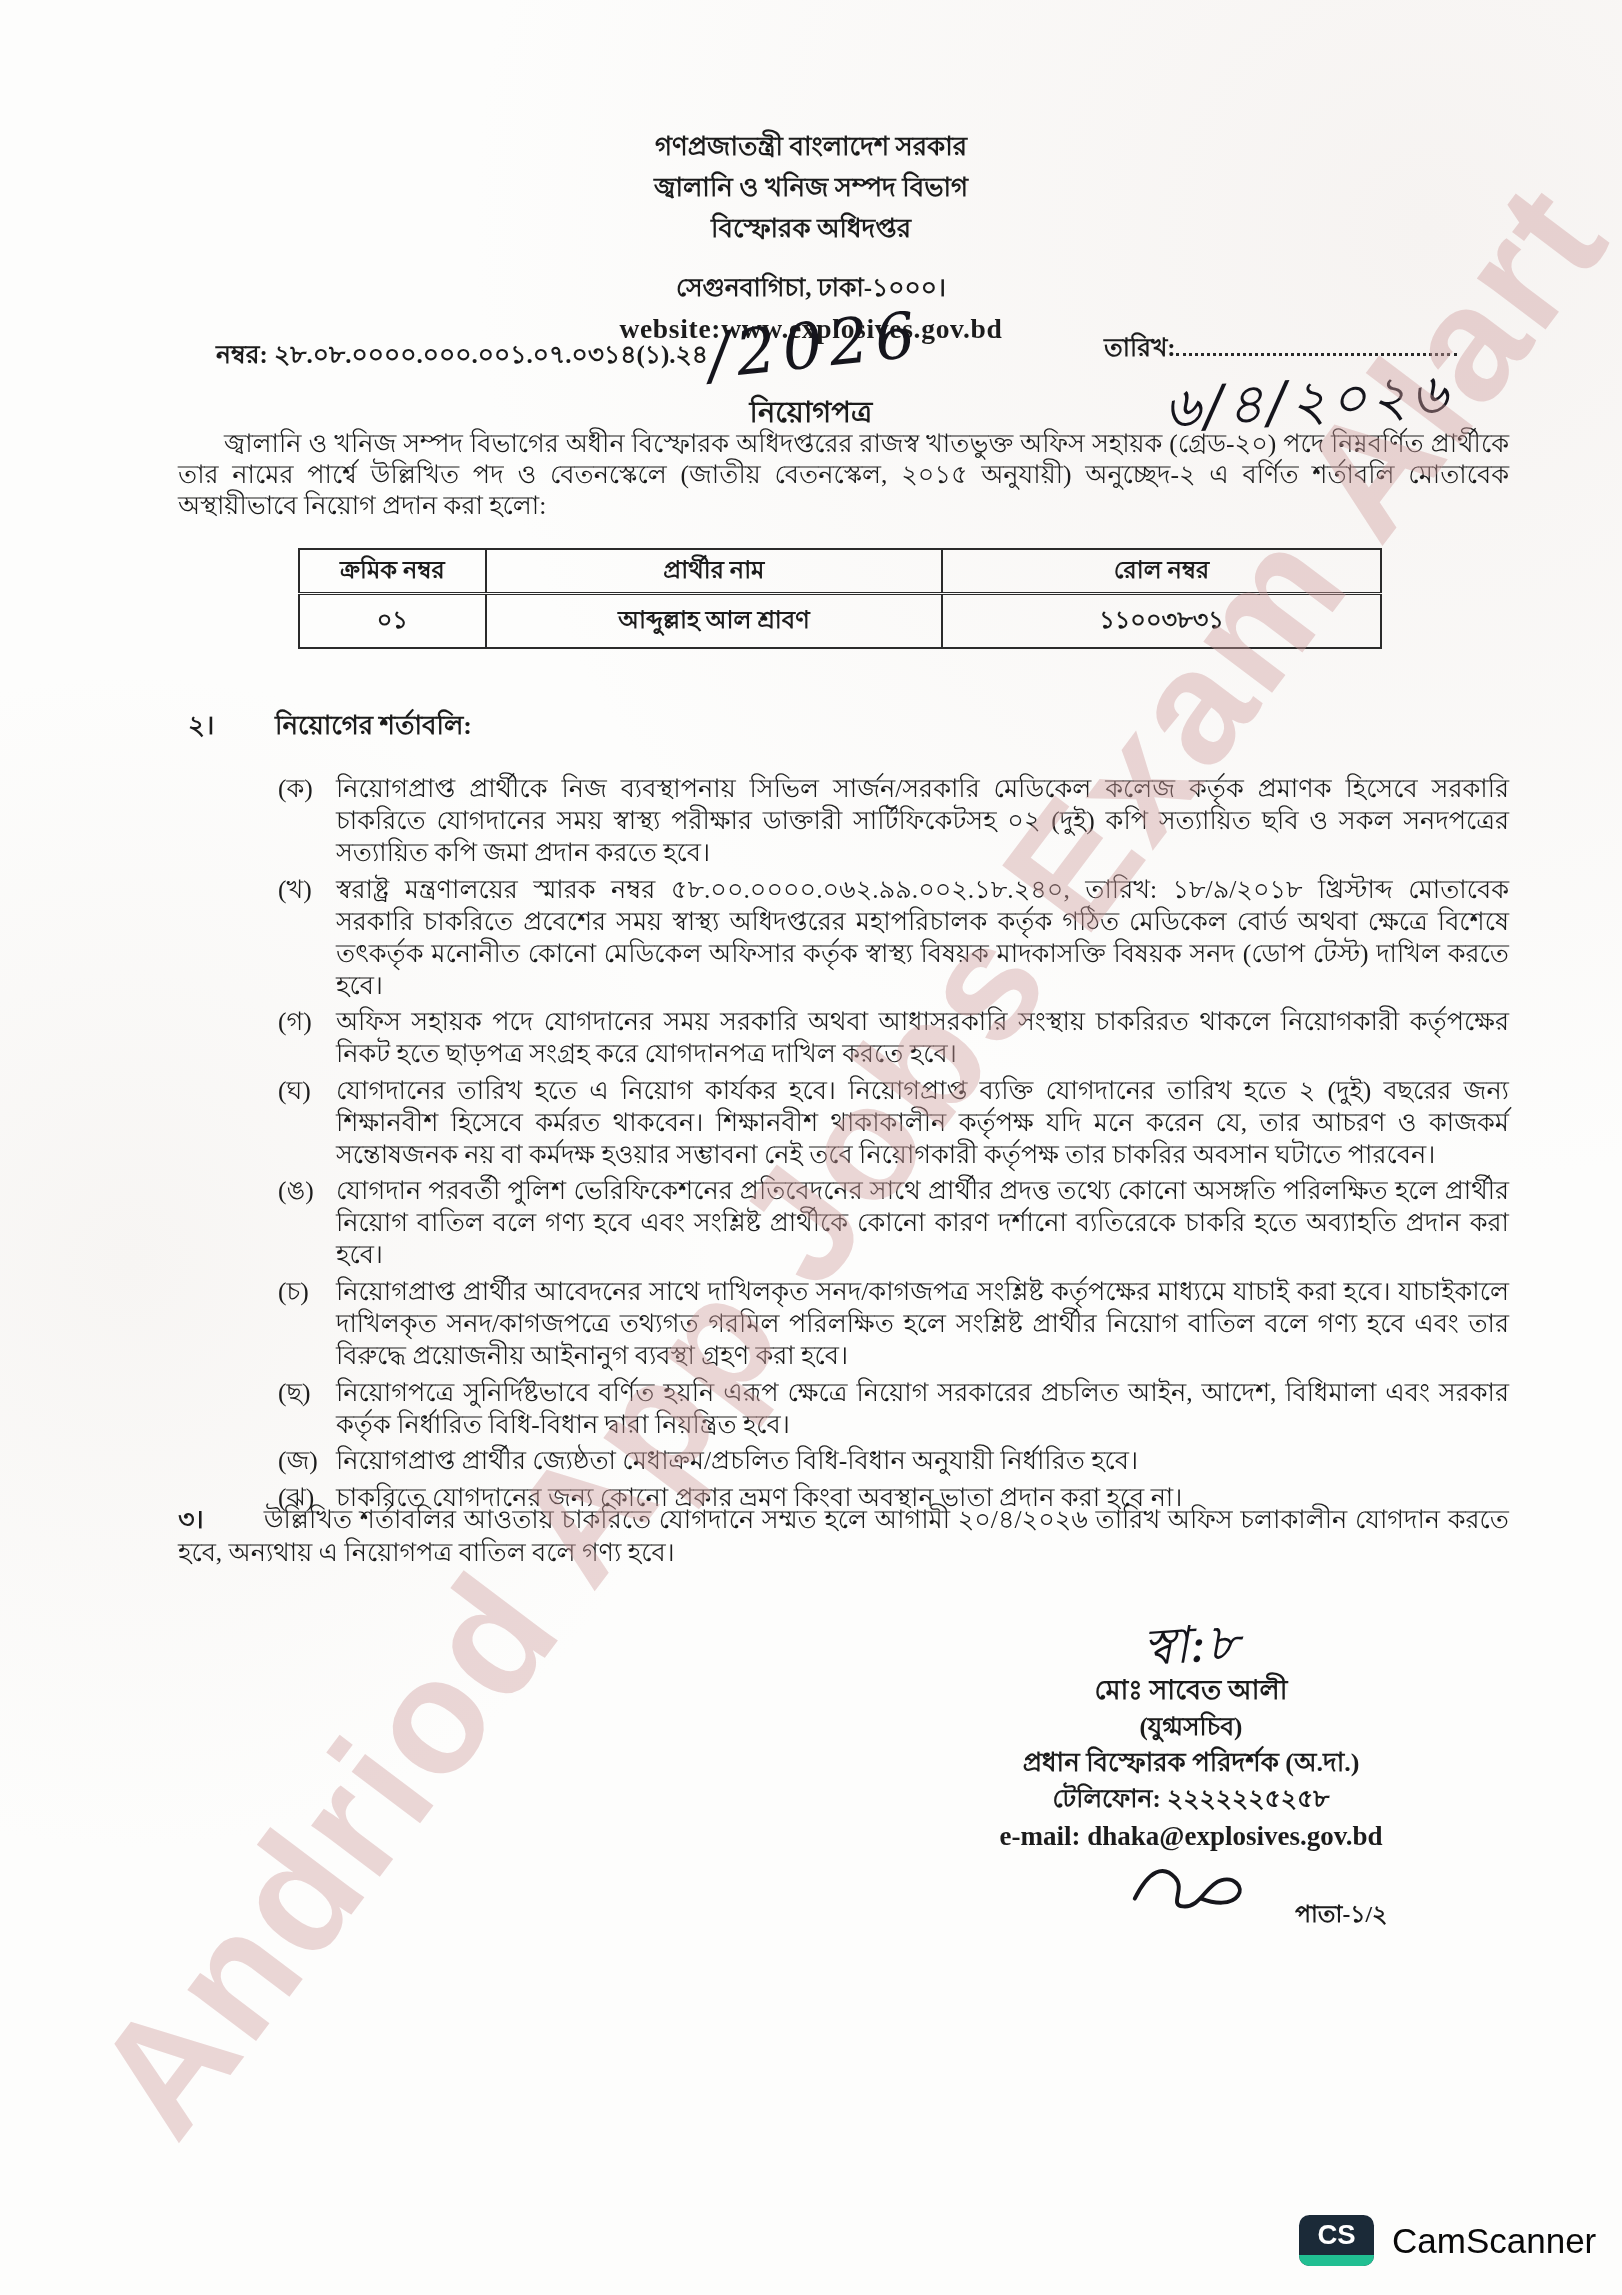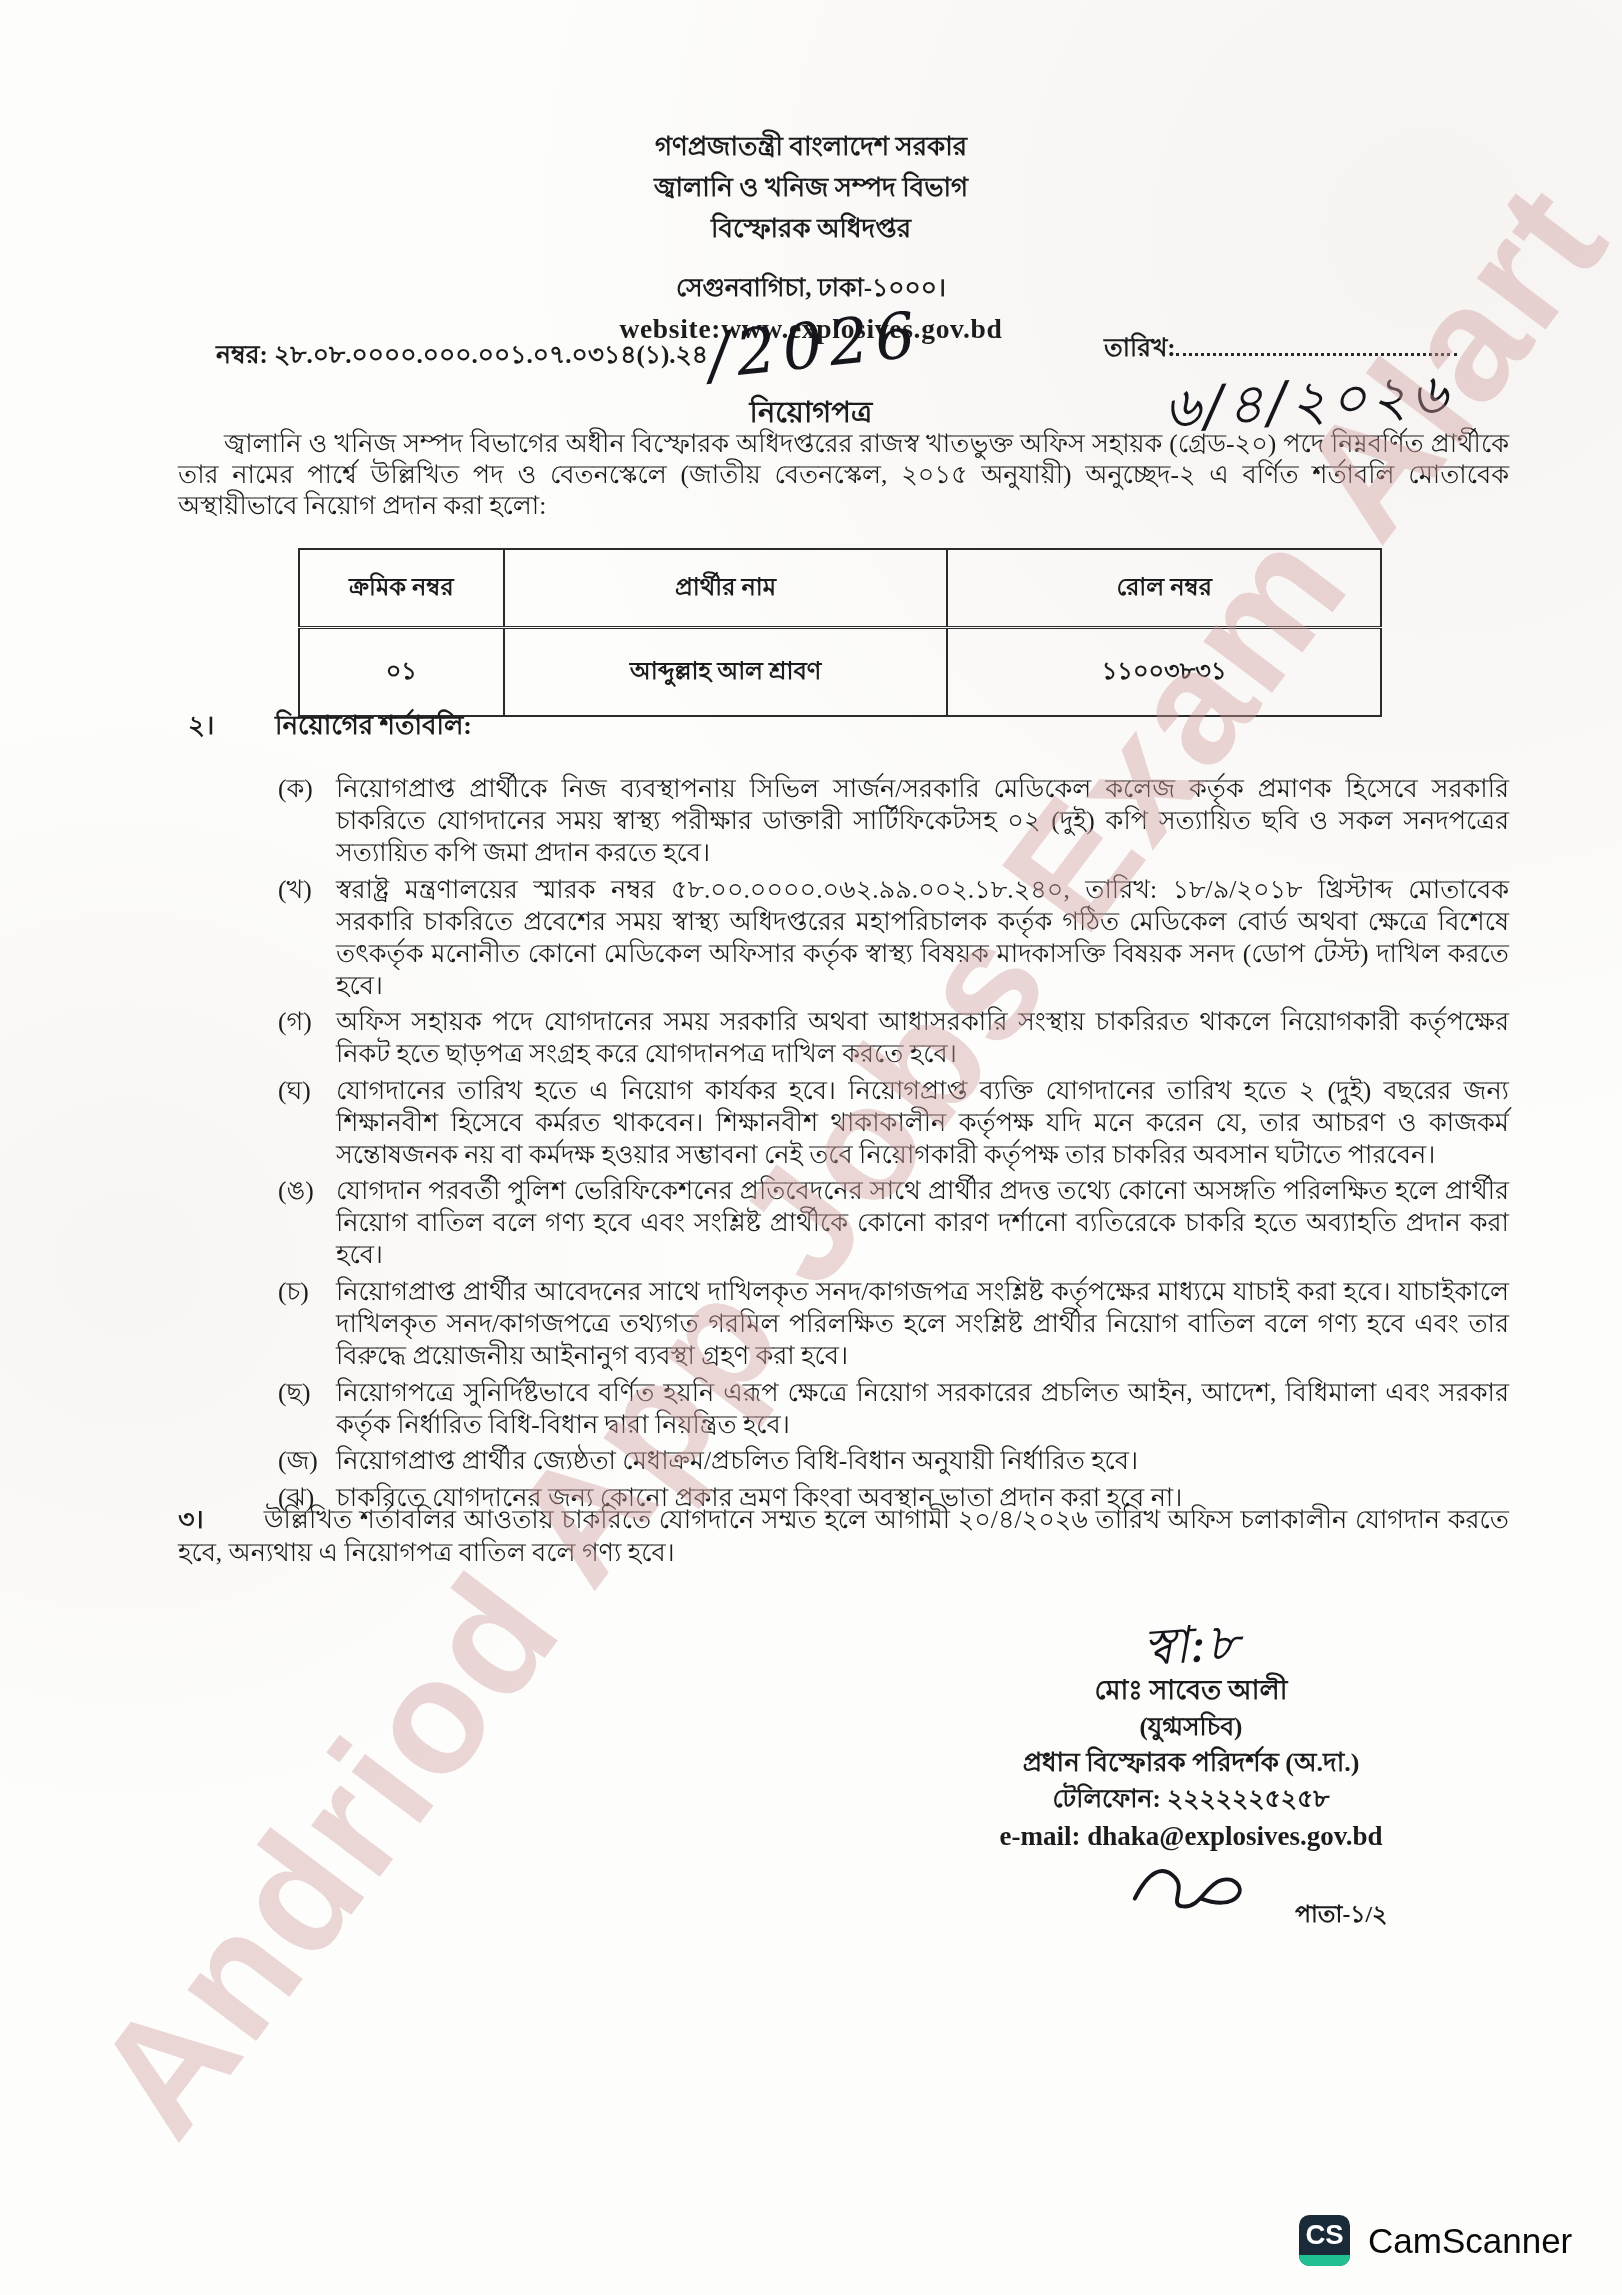--- a/index.html
+++ b/index.html
@@ -49,21 +49,21 @@
   .date-hand{top:358px;left:1164px;font-size:56px;letter-spacing:3.9px;transform:rotate(-3deg);z-index:3;white-space:nowrap;}
 
   
   .doc-title{top:389px;left:0;width:1622px;font-size:29px;font-weight:bold;z-index:2;}
 
   
   .intro{top:428px;left:178px;width:1331px;font-size:25.5px;line-height:31px;text-align:justify;text-indent:46px;z-index:2;}
 
   
   .cand-table{top:548px;left:298px;width:1084px;border-collapse:collapse;z-index:2;}
-  .cand-table th,.cand-table td{border:2px solid #2b2b2b;font-size:24px;text-align:center;padding:17px;}
+  .cand-table th,.cand-table td{border:2px solid #2b2b2b;font-size:24px;text-align:center;padding:0;}
   .cand-table th{height:42px;font-weight:bold;border-bottom:3.9px double #2b2b2b;}
   .cand-table td{height:52px;font-weight:bold;}
   .col-serial{width:186px;} .col-name{width:458px;} .col-roll{width:440px;}
 
   
   .sec2-num{top:705px;left:188px;font-size:26px;font-weight:bold;z-index:2;}
   .sec2-head{top:705px;left:275px;font-size:26px;font-weight:bold;z-index:2;}
   .cond-list{top:773px;left:278px;width:1231px;z-index:2;}
   .cond-item{display:flex;margin-bottom:4.6px;}
   .cond-label{flex:0 0 58px;font-size:25.5px;line-height:32px;}
@@ -80,21 +80,21 @@
   .sig-desig1{font-size:25px;line-height:35px;font-weight:bold;}
   .sig-desig2{font-size:26px;line-height:37px;font-weight:bold;text-align:center;}
   .sig-phone{font-size:25px;line-height:36px;font-weight:bold;}
   .sig-email{font-size:27px;line-height:38px;font-weight:bold;}
   .sig-scribble{margin-top:2.6px;}
 
   .page-num{top:1896px;left:1295px;font-size:23.6px;font-weight:bold;z-index:2;}
 
   
   .cs-footer{top:2215px;left:1299px;display:flex;align-items:center;z-index:6;}
-  .cs-badge{width:51px;height:51px;border-radius:10.5px;background:#1b2a38;position:relative;overflow:hidden;}
+  .cs-badge{width:51px;height:51px;border-radius:10.5px;background:#1b2a38;position:relative;overflow:hidden;padding-left:24px;}
   .cs-badge .cs-txt{position:absolute;top:3.9px;left:0;width:100%;text-align:center;
      font-family:"Liberation Sans","DejaVu Sans",sans-serif;font-weight:bold;font-size:27.5px;color:#ffffff;}
   .cs-badge .cs-band{position:absolute;bottom:0;left:0;width:100%;height:11px;background:#21bf92;}
   .cs-name{margin-left:18px;font-size:35px;color:#090909;font-family:Liberation Sans, sans-serif;}
 </style>
 </head>
 <body>
 
 <div class="page">
 

